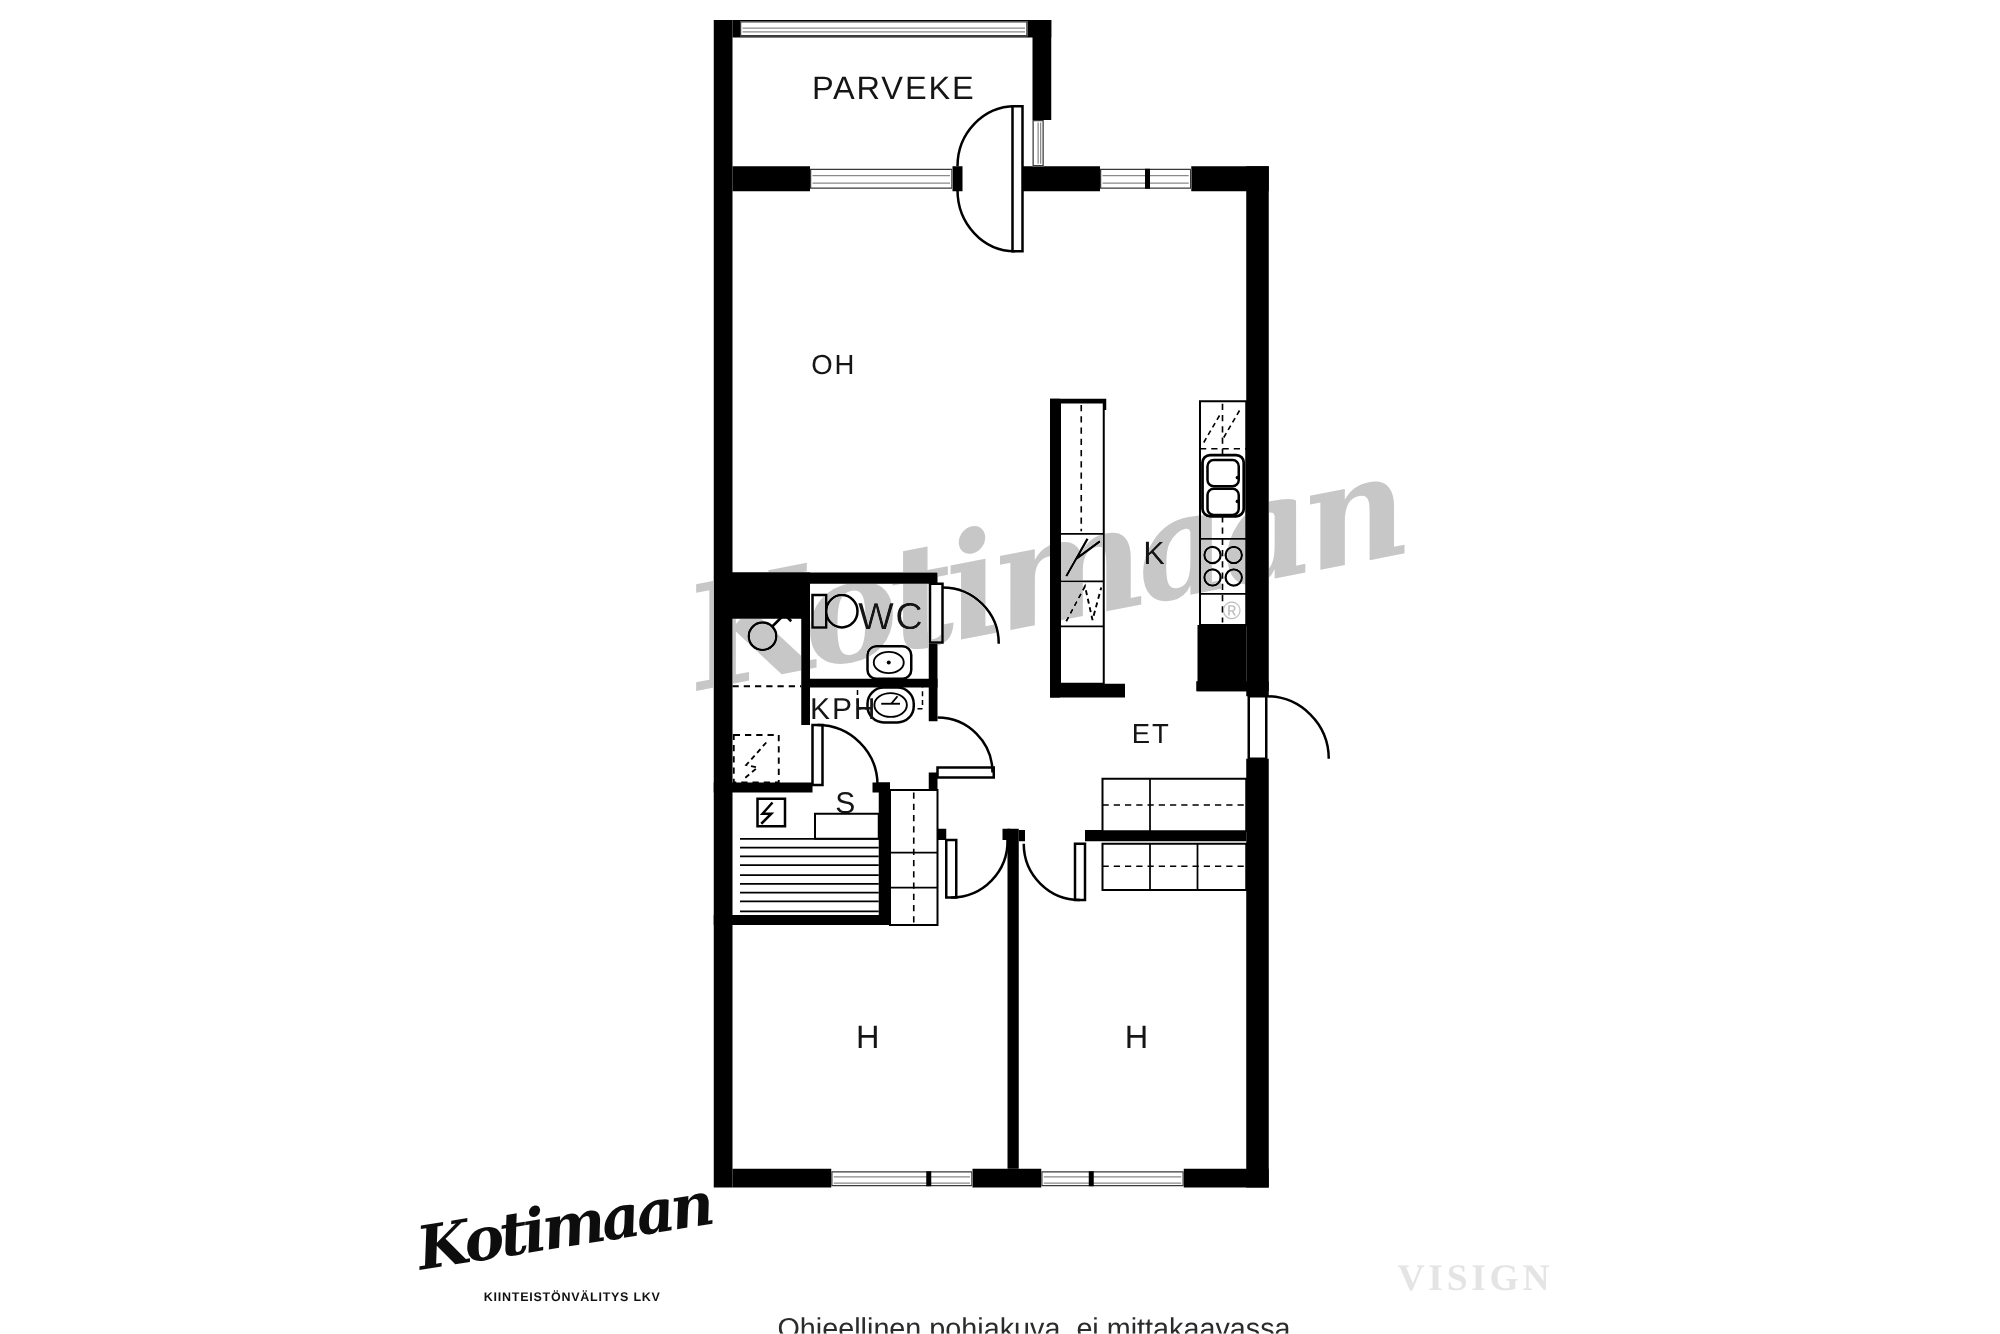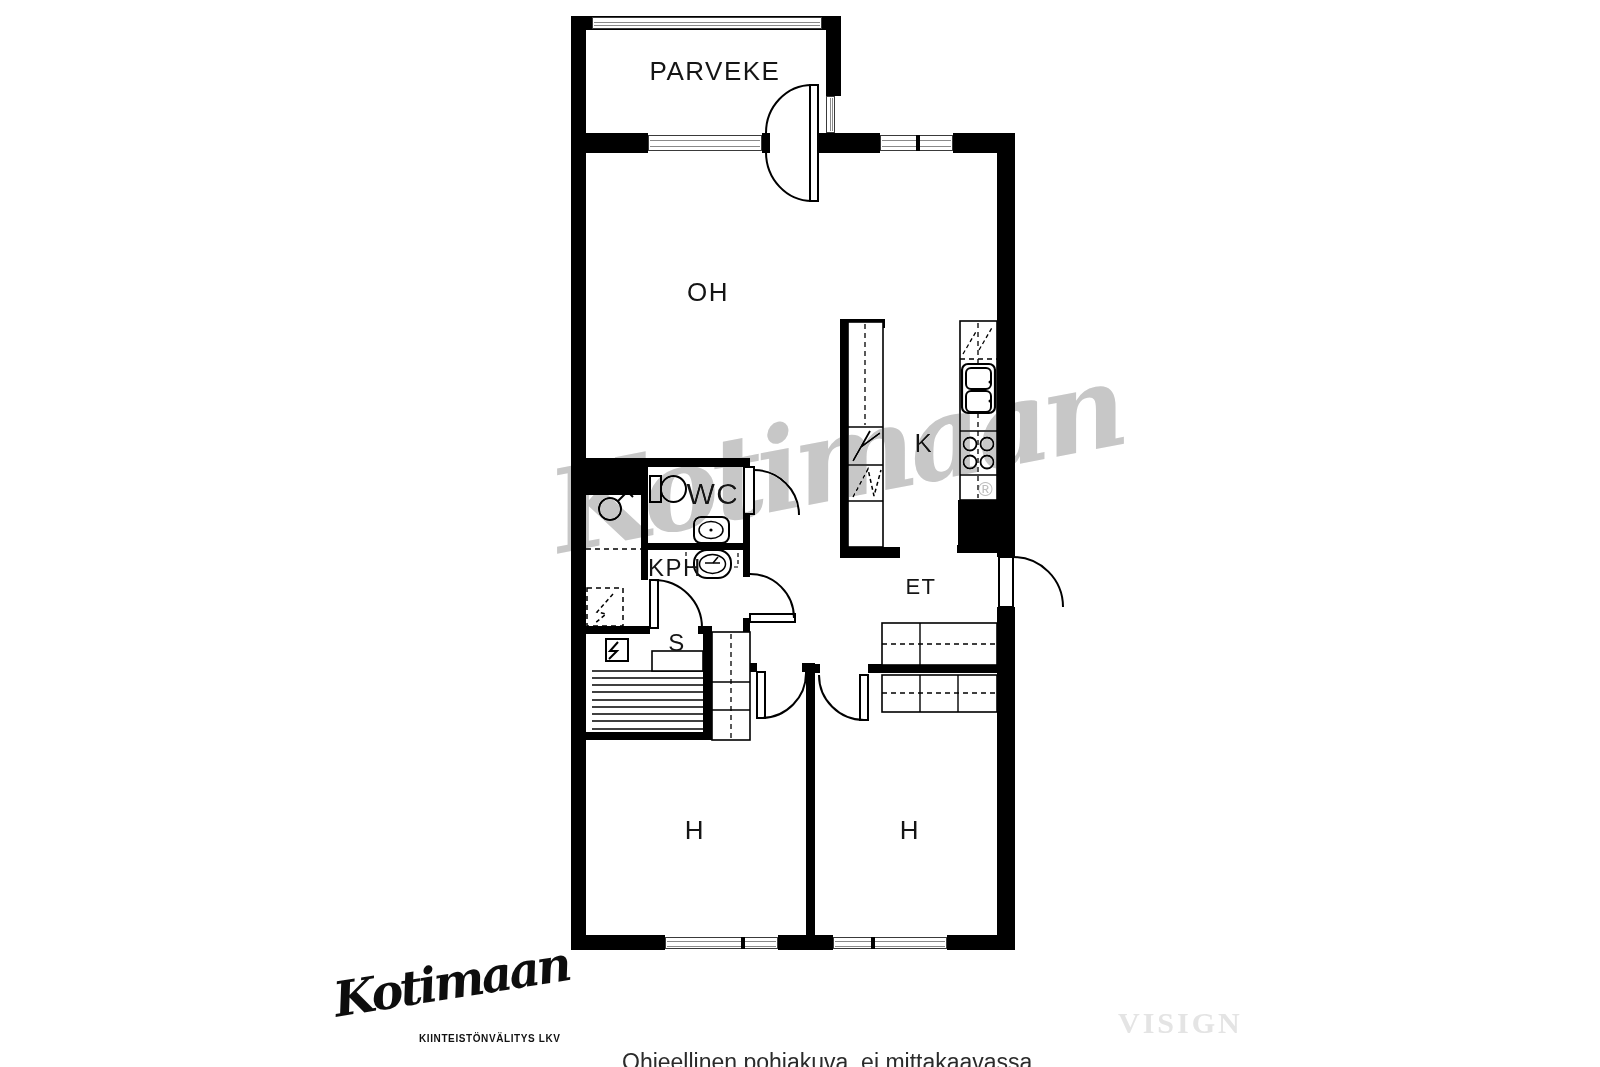--- a/index.html
+++ b/index.html
@@ -18,21 +18,21 @@
              color:#c7c7c7;transform:rotate(-11deg);transform-origin:0 50%;
              mix-blend-mode:darken;white-space:nowrap;pointer-events:none;}
   #wm-reg{position:absolute;left:978px;top:478px;font-size:20px;color:#bdbdbd;
           mix-blend-mode:darken;font-family:"Liberation Sans",sans-serif;}
   #brand-wm{position:absolute;left:1118px;top:1006px;font-family:"Liberation Serif",serif;
             font-size:30px;font-weight:bold;letter-spacing:3px;color:#e4e4e4;}
   #logo-script{position:absolute;left:334px;top:972px;font-family:"DejaVu Serif",serif;
                font-style:italic;font-weight:bold;font-size:48px;letter-spacing:-3px;
                color:#0d0d0d;transform:rotate(-9deg);transform-origin:0 50%;white-space:nowrap;}
   #logo-sub{position:absolute;left:387px;top:1033px;font-size:10px;font-weight:bold;
-            letter-spacing:0.6px;color:#111;font-family:"Liberation Sans",sans-serif;margin-left:32px;}
+            letter-spacing:0.6px;color:#111;font-family:"Liberation Sans",sans-serif;}
   #disclaimer{position:absolute;left:622px;top:1013px;font-size:23px;color:#2b2b2b;
               font-family:"Liberation Sans",sans-serif;margin-top:36px;}
 </style>
 </head>
 <body>
 
 <div id="canvas">
 
   <div class="w" style="left:571px;top:16px;width:15px;height:934px"></div>
   <div class="w" style="left:586px;top:16px;width:255px;height:14px"></div>
@@ -221,21 +221,21 @@
     </g>
     <g stroke="#000" fill="none">
       <rect x="882" y="675" width="115" height="37" stroke-width="1.6" fill="#fff"></rect>
       <line x1="920" y1="675" x2="920" y2="712" stroke-width="1.4"></line>
       <line x1="958" y1="675" x2="958" y2="712" stroke-width="1.4"></line>
       <line x1="882" y1="693" x2="997" y2="693" stroke-width="1.3" stroke-dasharray="5,4"></line>
     </g>
   </svg>
 
   <span class="plan-label" style="left:715px;top:71px;font-size:26px">PARVEKE</span>
-  <span class="plan-label" style="left:708px;top:292px;font-size:26px">OH</span>
+  <span class="plan-label" style="left:667px;top:292px;font-size:22px">OH</span>
   <span class="plan-label" style="left:924px;top:443px;font-size:26px">K</span>
   <span class="plan-label" style="left:713px;top:494px;font-size:30px">WC</span>
   <span class="plan-label" style="left:675px;top:568px;font-size:24px">KPH</span>
   <span class="plan-label" style="left:921px;top:587px;font-size:22px">ET</span>
   <span class="plan-label" style="left:677px;top:643px;font-size:24px">S</span>
   <span class="plan-label" style="left:695px;top:830px;font-size:26px">H</span>
   <span class="plan-label" style="left:910px;top:830px;font-size:26px">H</span>
 
   <div id="wm-script">Kotimaan</div>
   <div id="wm-reg">®</div>

